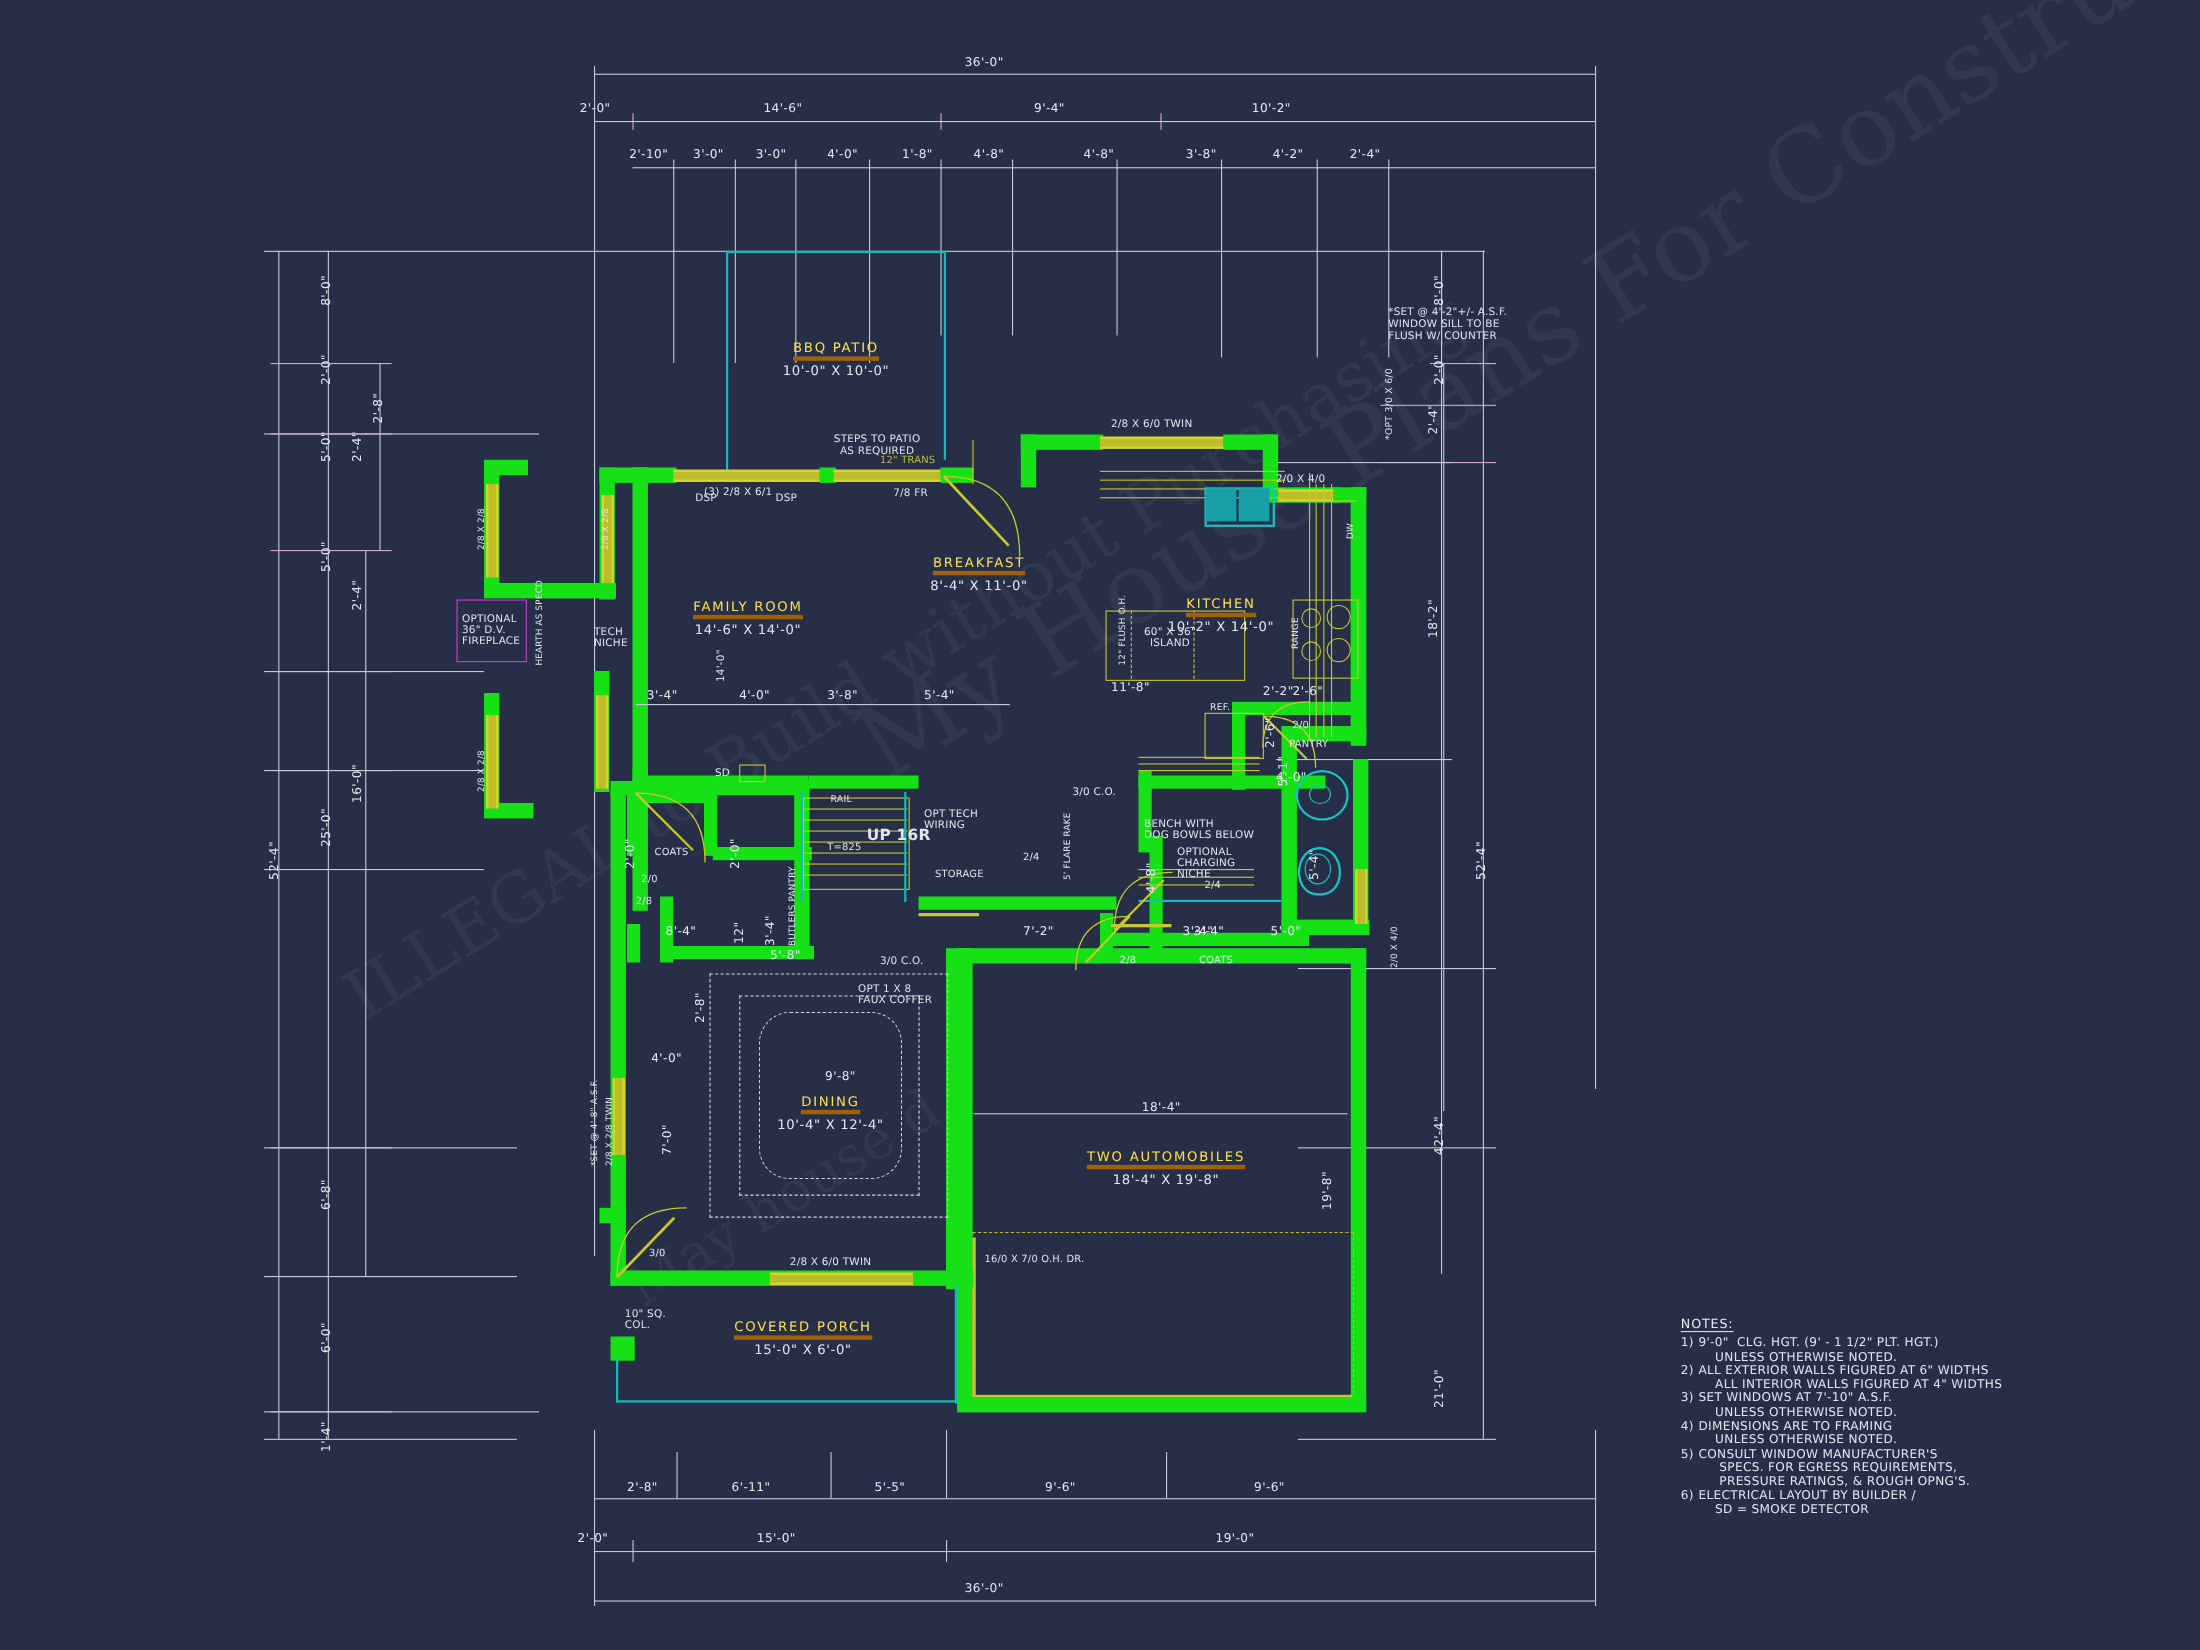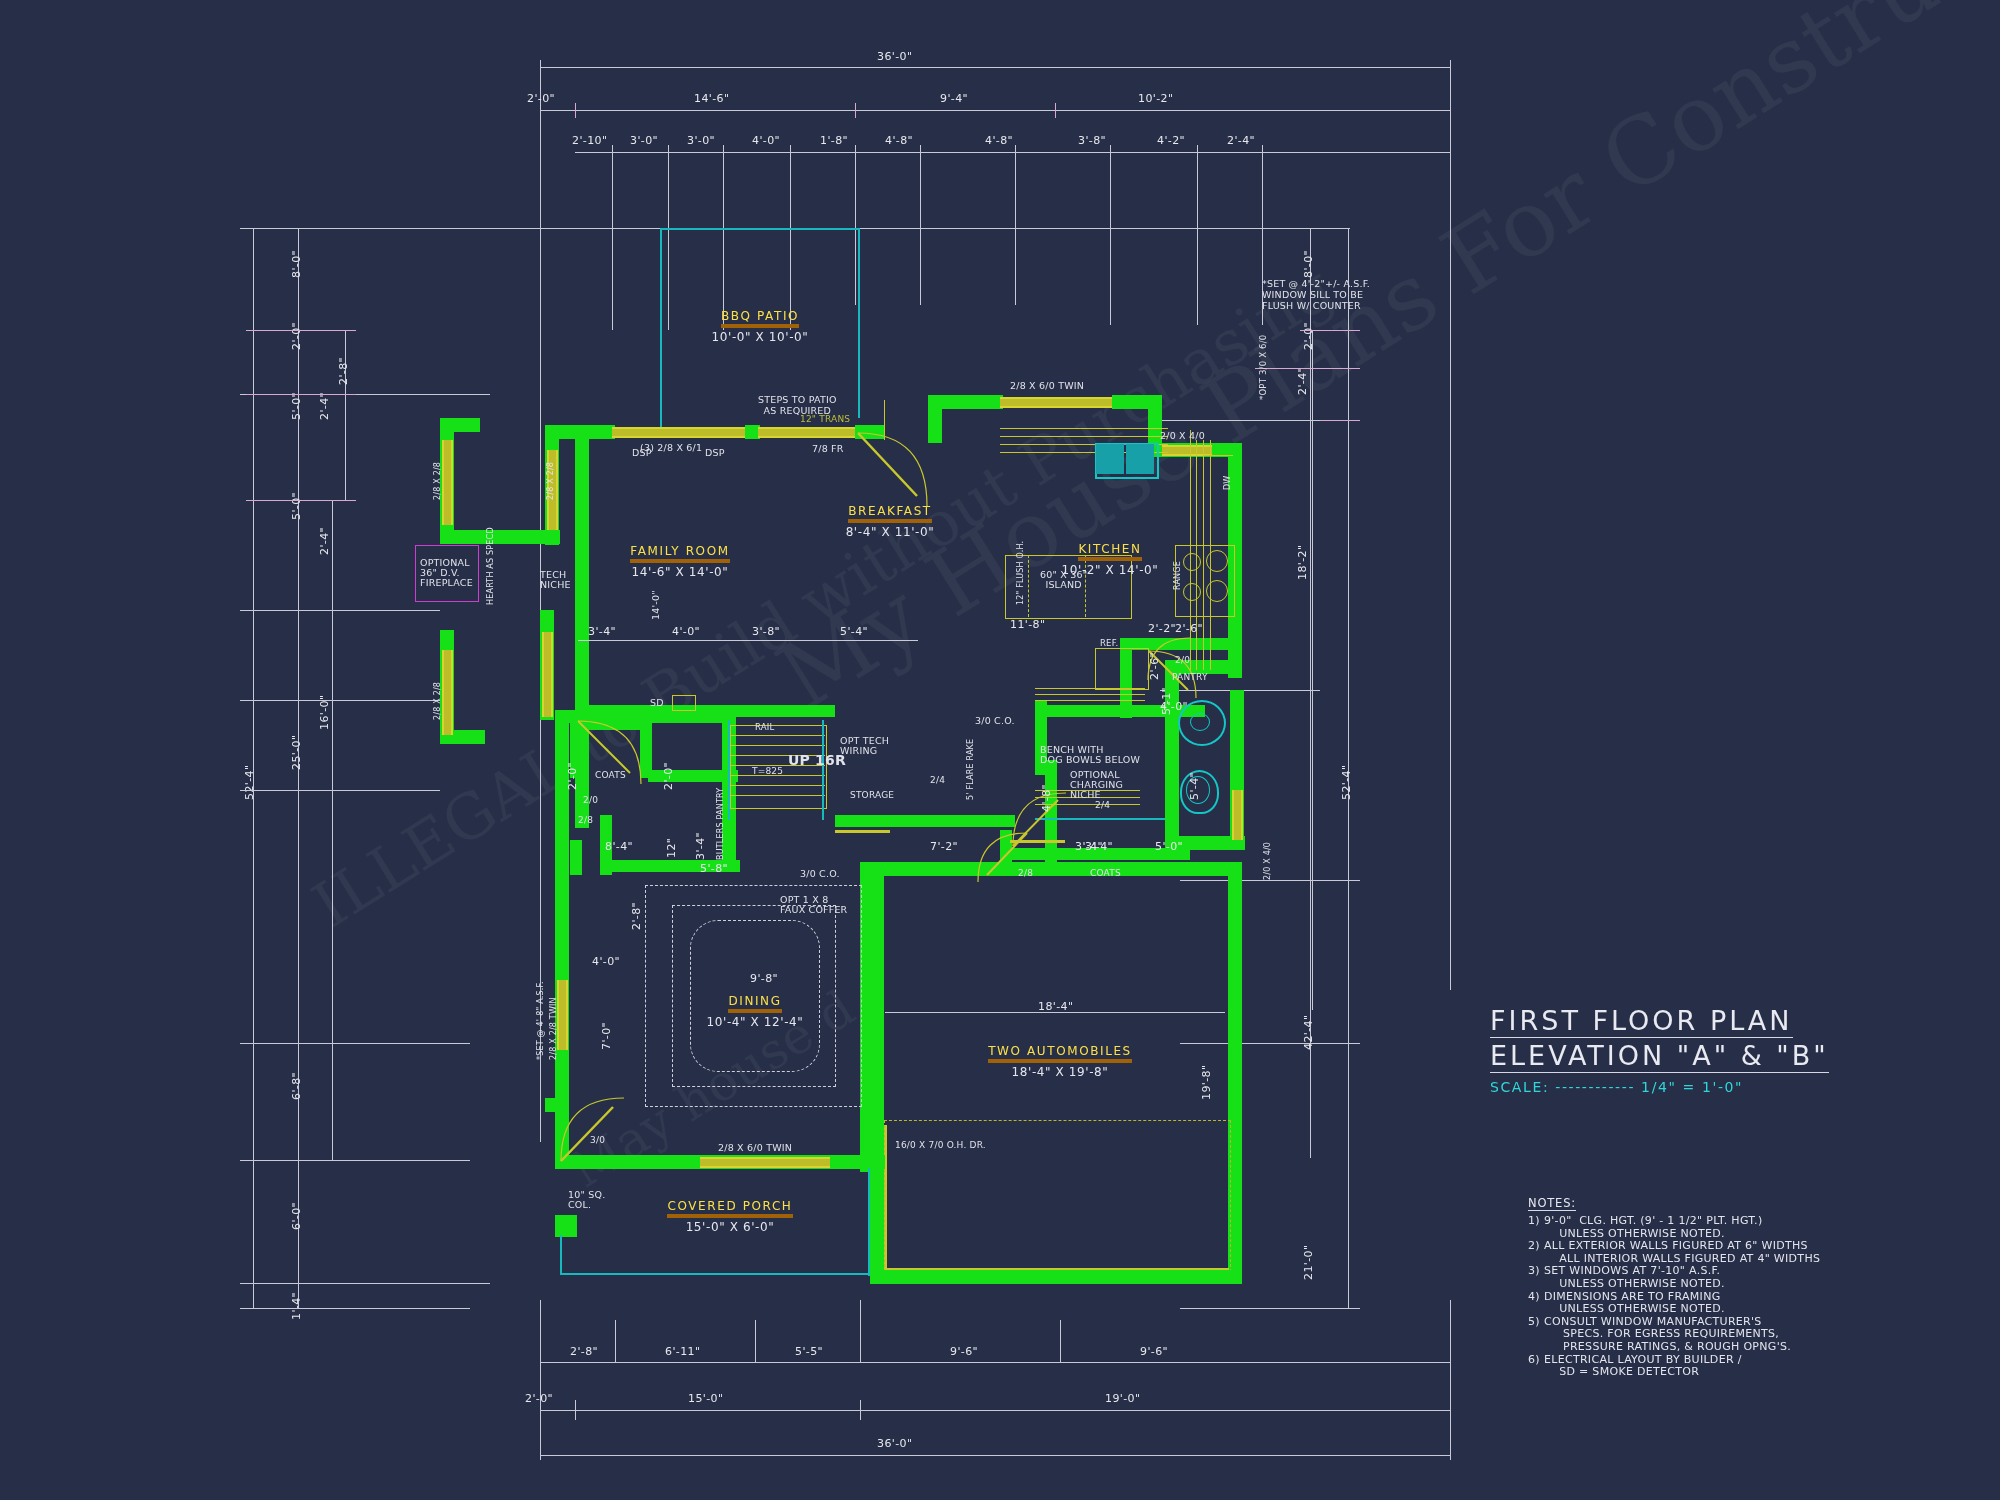--- a/index.html
+++ b/index.html
@@ -461,25 +461,20 @@
   <div class="dimtxt v" style="left:600px;top:1050px;">7'-0"</div>
   <div class="dimtxt v" style="left:630px;top:930px;">2'-8"</div>
   <div class="dimtxt v" style="left:665px;top:858px;">12"</div>
   <div class="dimtxt v" style="left:662px;top:790px;">2'-0"</div>
   <div class="dimtxt" style="left:1085px;top:840px;">3'-4"</div>
   <div class="dimtxt" style="left:1038px;top:1000px;">18'-4"</div>
   <div class="dimtxt v" style="left:1200px;top:1100px;">19'-8"</div>
   <div class="dimline h" style="left:885px;top:1012px;width:340px;"></div>
   <div class="dimtxt v" style="left:566px;top:790px;">2'-0"</div>
 
-  <div class="title">
-    <div class="t1">FIRST FLOOR PLAN</div><br>
-    <div class="t2">ELEVATION "A" &amp; "B"</div>
-    <div class="sc">SCALE: ------------ 1/4" = 1'-0"</div>
-  </div>
 
 
   <div class="notes">
     <div class="hd">NOTES:</div>
     <ol>
       <li>
           <span class="num">1)</span>
           <span class="bd">9'-0"  CLG. HGT. (9' - 1 1/2" PLT. HGT.)
     UNLESS OTHERWISE NOTED.</span>
         </li>

